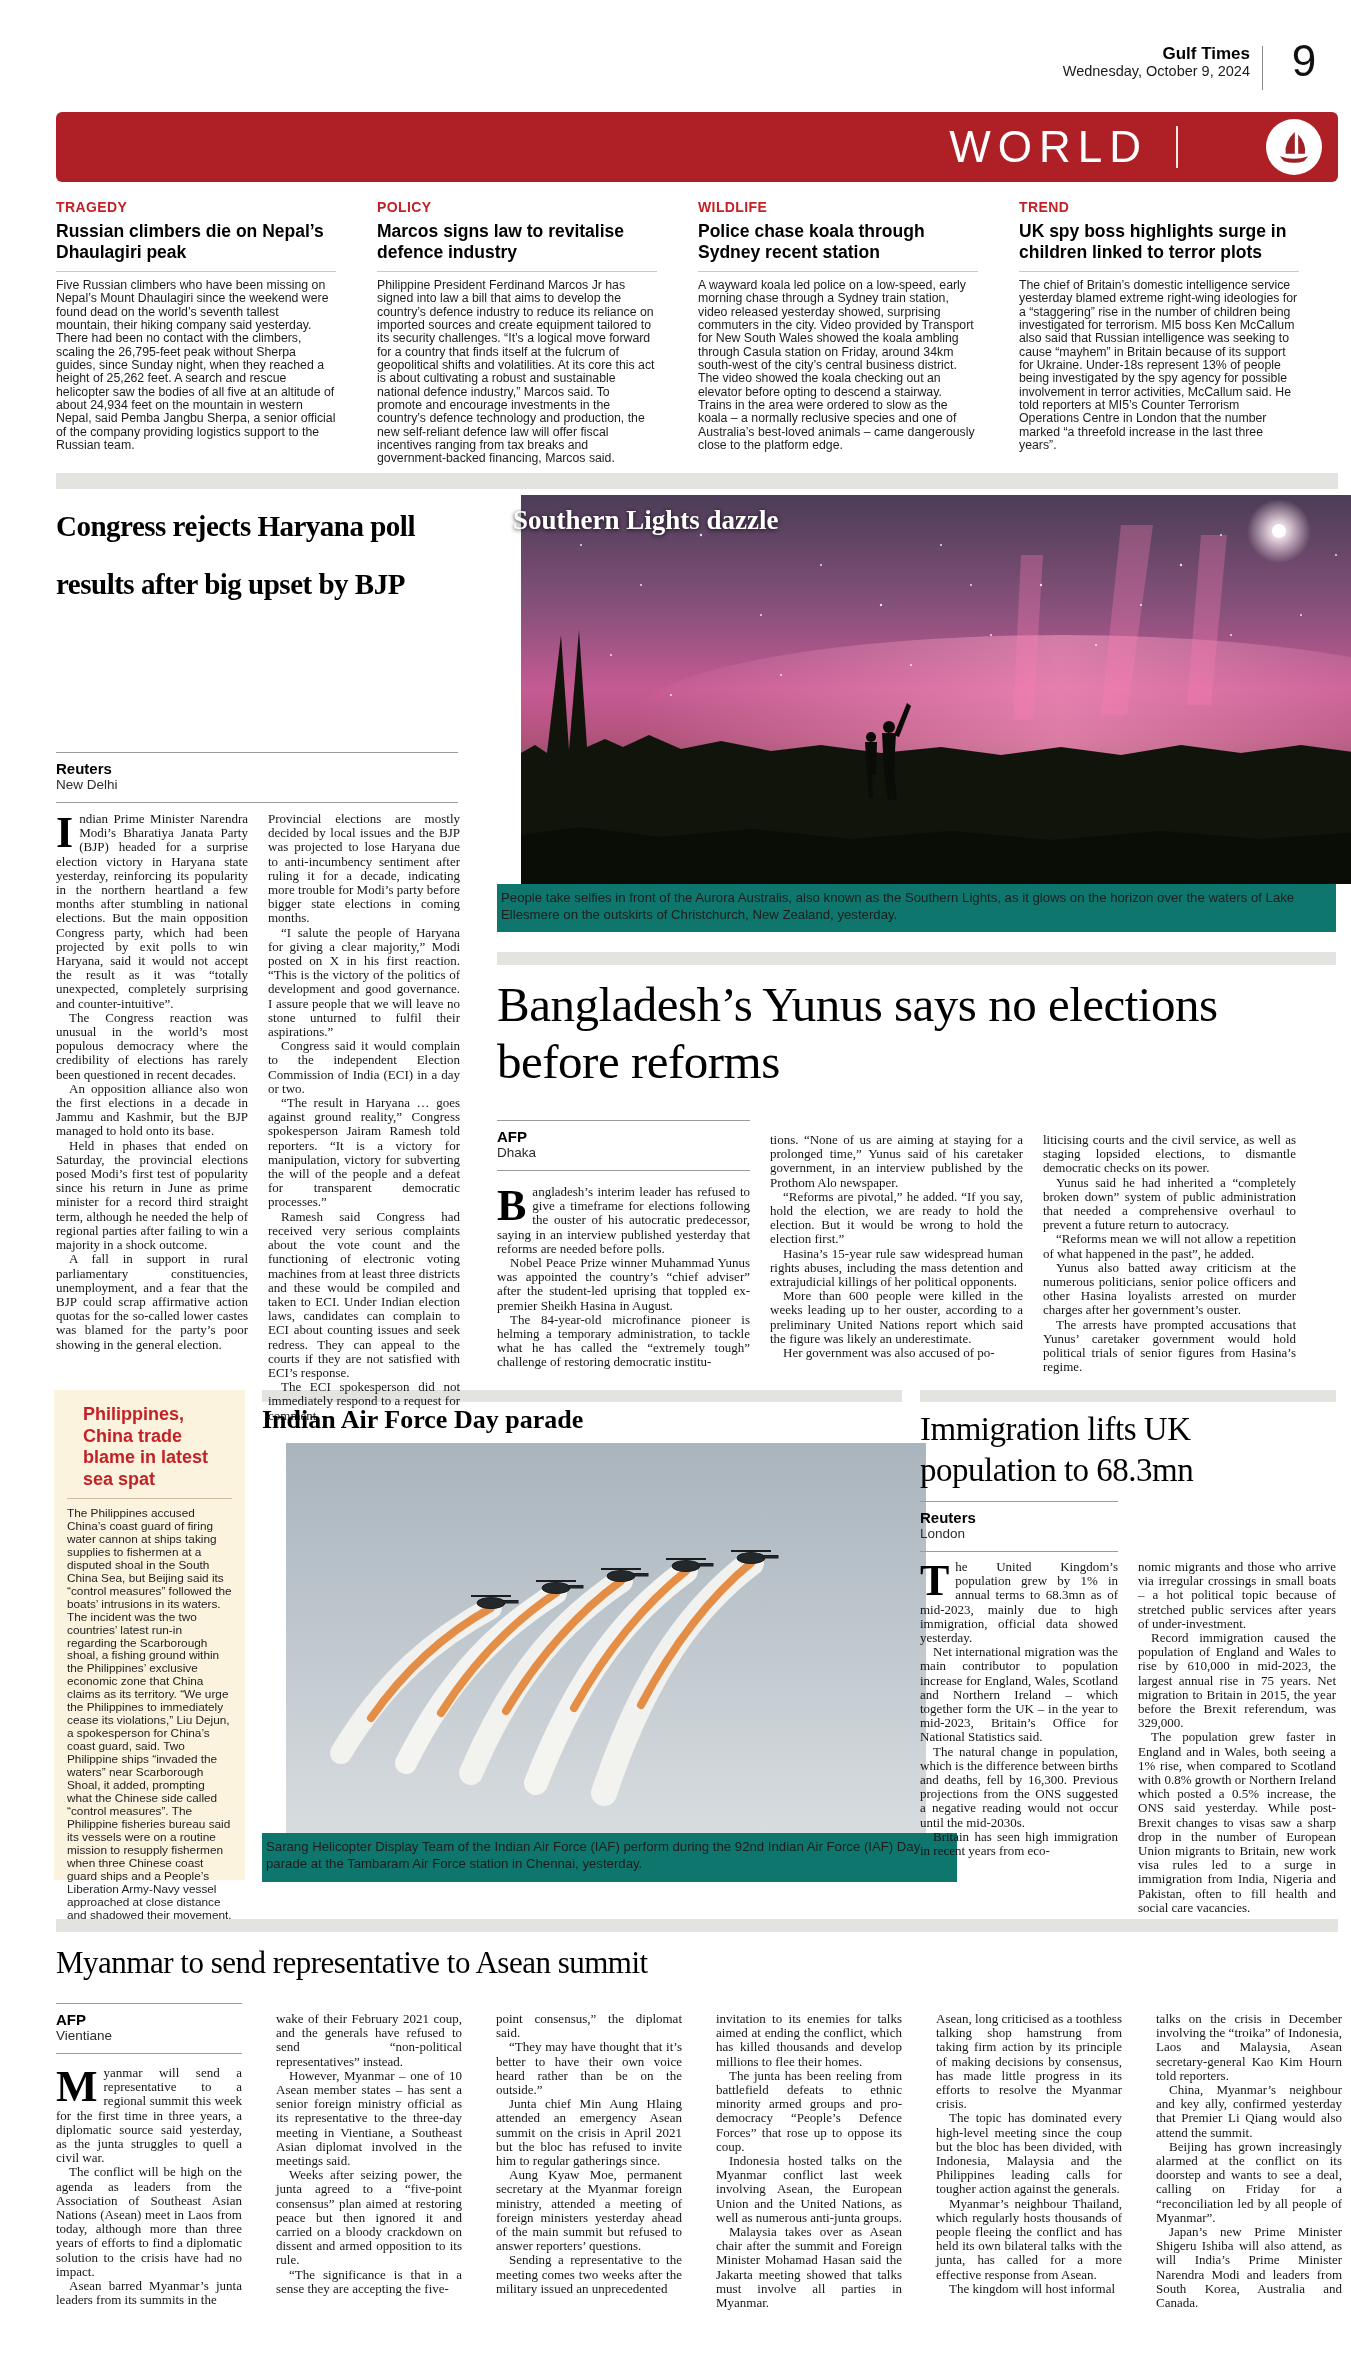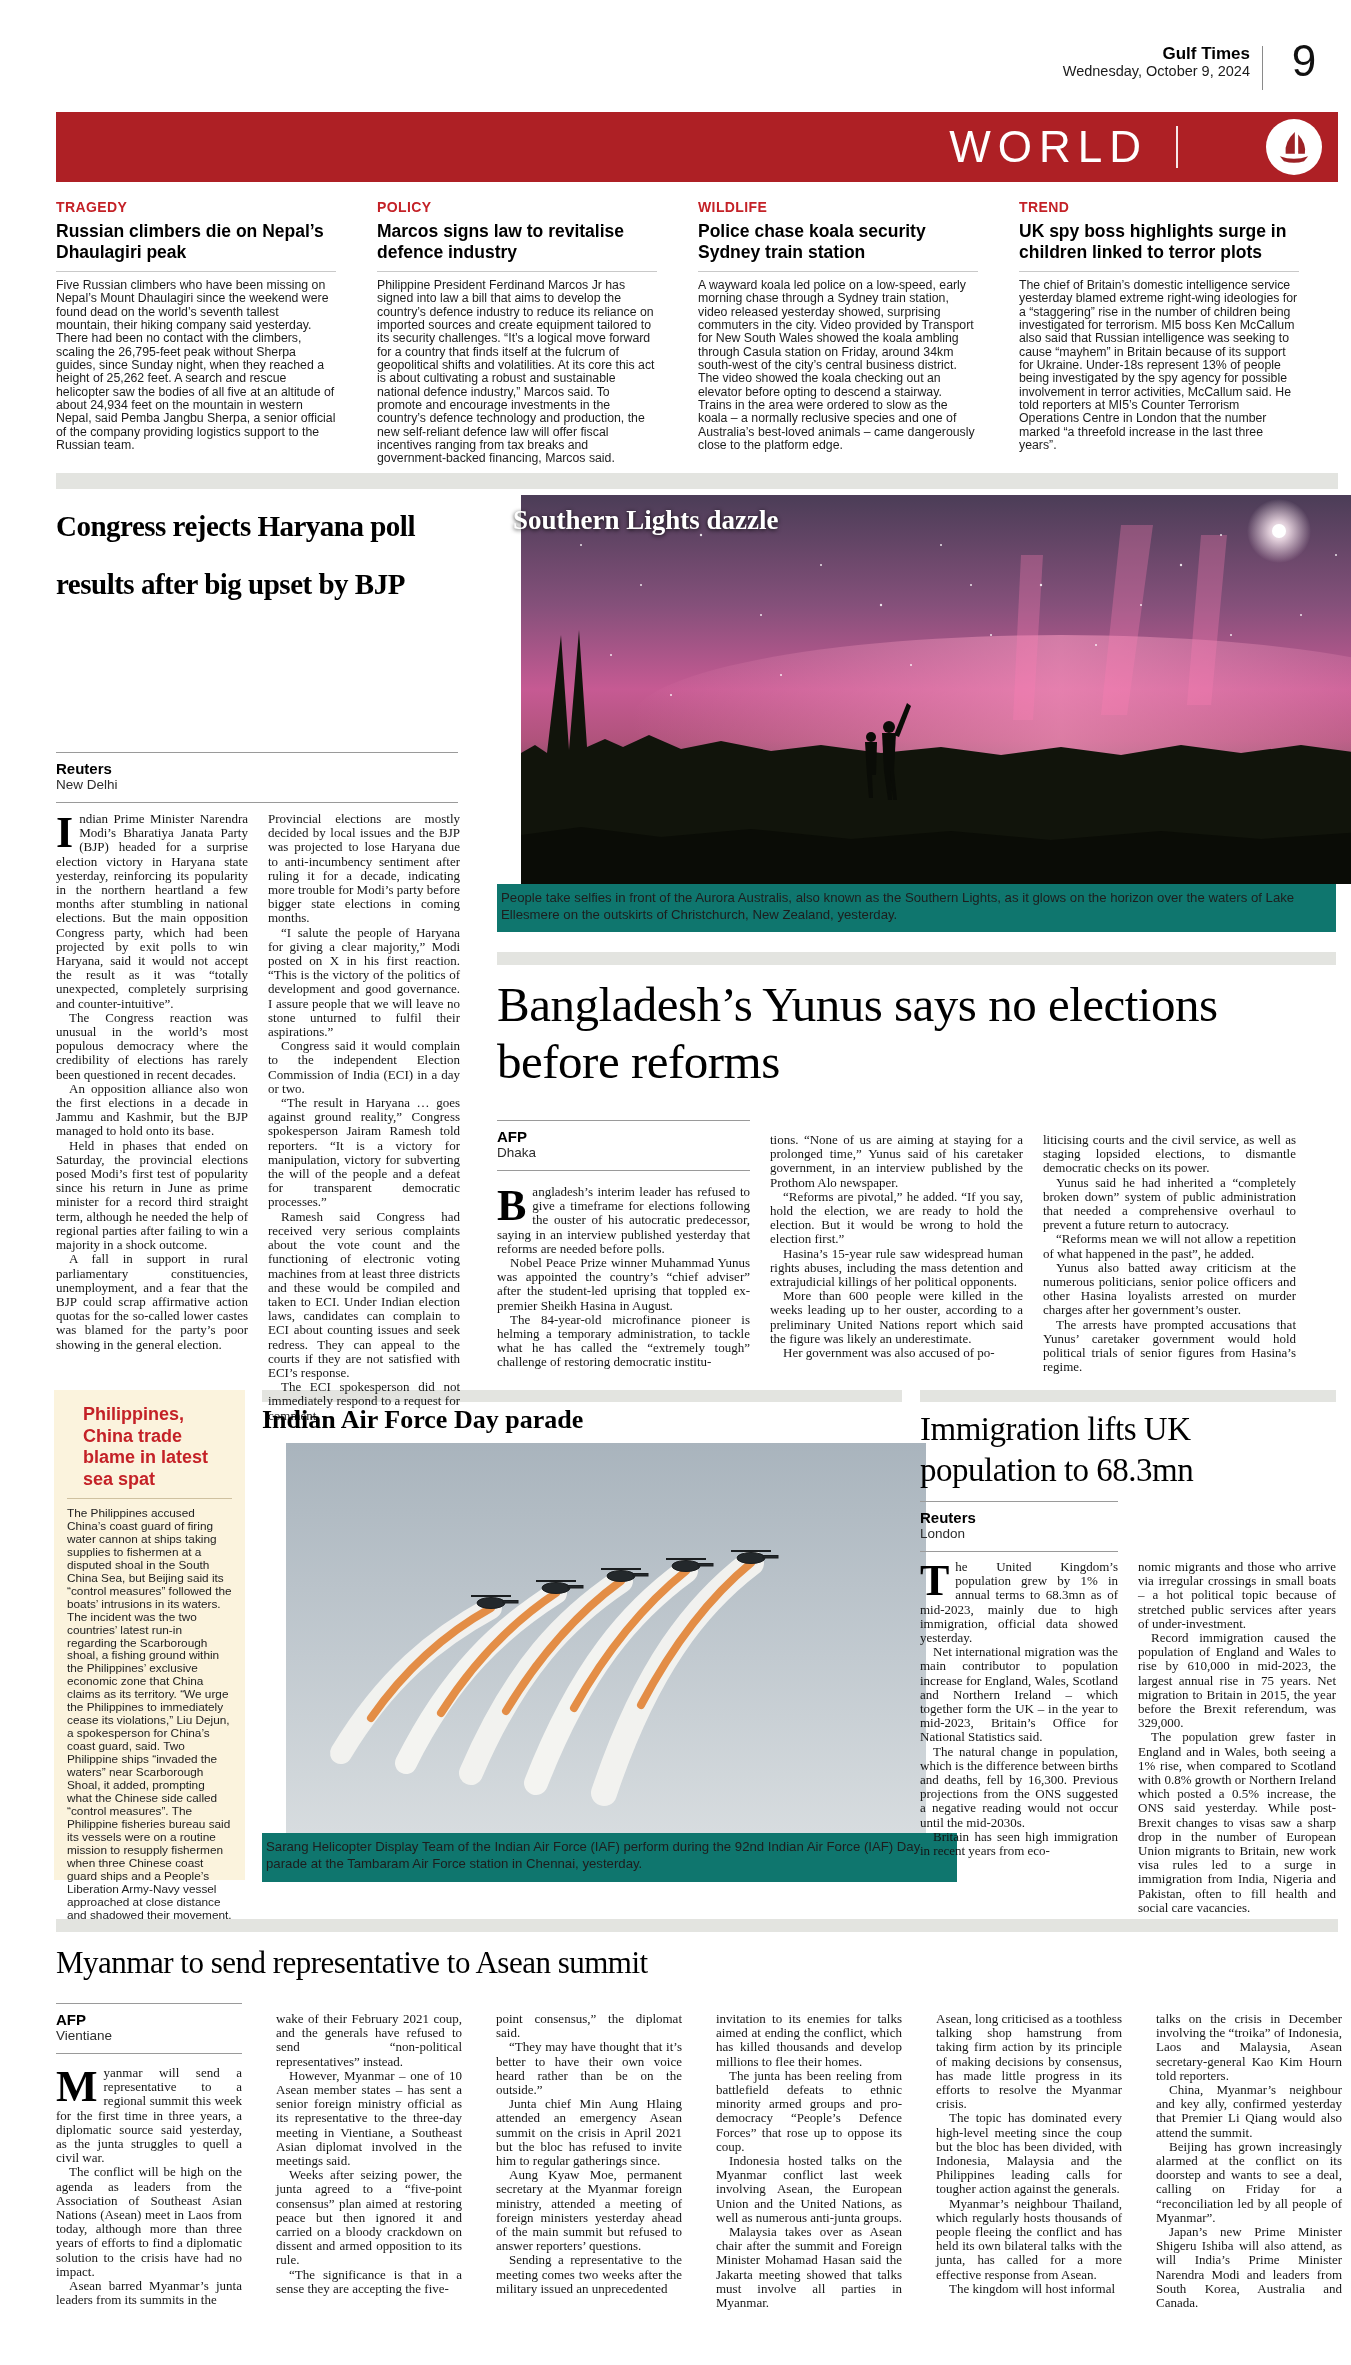--- a/index.html
+++ b/index.html
@@ -6,21 +6,21 @@
   .page{position:relative;width:1351px;height:2365px;background:#fff;overflow:hidden;
         font-family:"Liberation Sans",sans-serif;color:#111;}
   
   .masthead{position:absolute;top:44px;left:900px;width:350px;text-align:right;}
   .paper-name{font:bold 17px/19px "Liberation Sans",sans-serif;color:#000;}
   .issue-date{font:14.5px/17px "Liberation Sans",sans-serif;color:#1a1a1a;}
   .hdr-divider{position:absolute;left:1262px;top:46px;width:1px;height:44px;background:#8a8a8a;}
   .page-number{position:absolute;left:1272px;top:36px;width:64px;text-align:center;
                font:300 44px/50px "Liberation Sans",sans-serif;color:#111;}
   
-  .world-banner{position:absolute;left:56px;top:112px;width:1282px;height:70px;background:#ae2025;}
+  .world-banner{position:absolute;left:56px;top:112px;width:1282px;height:70px;background:#ae2025;border-radius:6px;}
   .world-title{position:absolute;right:190px;top:11px;color:#fff;
                font:300 44px/48px "Liberation Sans",sans-serif;letter-spacing:7px;}
   .world-sep{position:absolute;right:160px;top:14px;width:2px;height:42px;background:#fff;opacity:.9;}
   .dhow-circle{position:absolute;right:16px;top:7px;width:56px;height:56px;border-radius:50%;
                background:#fff;display:flex;align-items:center;justify-content:center;}
   
   .brief{position:absolute;top:199px;width:280px;}
   .kicker{font:bold 14px/16px "Liberation Sans",sans-serif;color:#c42127;letter-spacing:.4px;}
   .brief h3{font:bold 17.5px/21px "Liberation Sans",sans-serif;color:#000;margin:6px 0 8px 0;}
   .brule{border-top:1px solid #c9c9c9;margin-bottom:7px;}
@@ -87,21 +87,21 @@
     <p class="bbody">Five Russian climbers who have been missing on Nepal’s Mount Dhaulagiri since the weekend were found dead on the world’s seventh tallest mountain, their hiking company said yesterday. There had been no contact with the climbers, scaling the 26,795-feet peak without Sherpa guides, since Sunday night, when they reached a height of 25,262 feet. A search and rescue helicopter saw the bodies of all five at an altitude of about 24,934 feet on the mountain in western Nepal, said Pemba Jangbu Sherpa, a senior official of the company providing logistics support to the Russian team.</p>
   </div>
   <div class="brief" style="left:377px">
     <div class="kicker">POLICY</div>
     <h3>Marcos signs law to revitalise defence industry</h3>
     <div class="brule"></div>
     <p class="bbody">Philippine President Ferdinand Marcos Jr has signed into law a bill that aims to develop the country’s defence industry to reduce its reliance on imported sources and create equipment tailored to its security challenges. “It’s a logical move forward for a country that finds itself at the fulcrum of geopolitical shifts and volatilities. At its core this act is about cultivating a robust and sustainable national defence industry,” Marcos said. To promote and encourage investments in the country’s defence technology and production, the new self-reliant defence law will offer fiscal incentives ranging from tax breaks and government-backed financing, Marcos said.</p>
   </div>
   <div class="brief" style="left:698px">
     <div class="kicker">WILDLIFE</div>
-    <h3>Police chase koala security Sydney train station</h3>
+    <h3>Police chase koala through Sydney recent station</h3>
     <div class="brule"></div>
     <p class="bbody">A wayward koala led police on a low-speed, early morning chase through a Sydney train station, video released yesterday showed, surprising commuters in the city. Video provided by Transport for New South Wales showed the koala ambling through Casula station on Friday, around 34km south-west of the city’s central business district. The video showed the koala checking out an elevator before opting to descend a stairway. Trains in the area were ordered to slow as the koala – a normally reclusive species and one of Australia’s best-loved animals – came dangerously close to the platform edge.</p>
   </div>
   <div class="brief" style="left:1019px">
     <div class="kicker">TREND</div>
     <h3>UK spy boss highlights surge in children linked to terror plots</h3>
     <div class="brule"></div>
     <p class="bbody">The chief of Britain’s domestic intelligence service yesterday blamed extreme right-wing ideologies for a “staggering” rise in the number of children being investigated for terrorism. MI5 boss Ken McCallum also said that Russian intelligence was seeking to cause “mayhem” in Britain because of its support for Ukraine. Under-18s represent 13% of people being investigated by the spy agency for possible involvement in terror activities, McCallum said. He told reporters at MI5’s Counter Terrorism Operations Centre in London that the number marked “a threefold increase in the last three years”.</p>
   </div>
 

